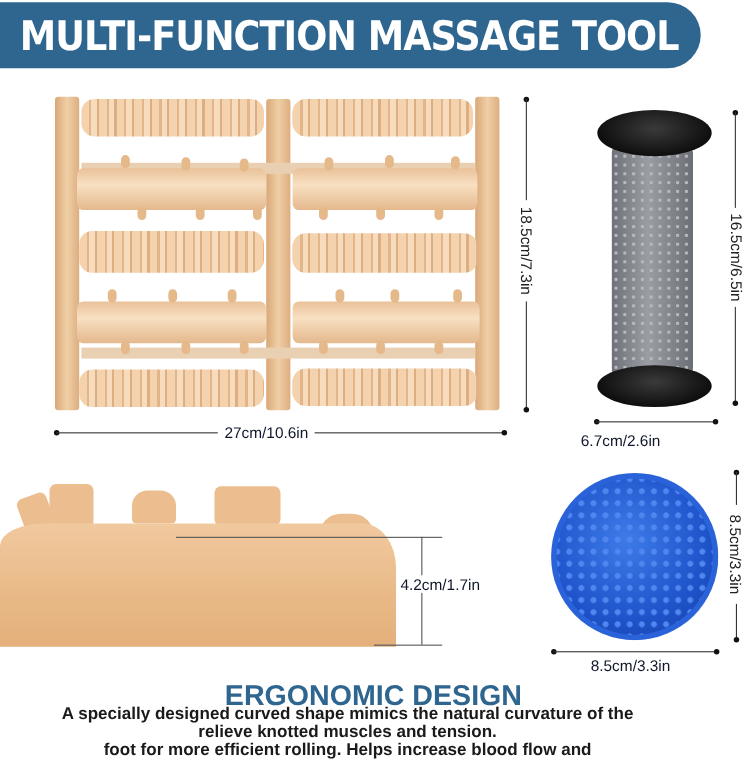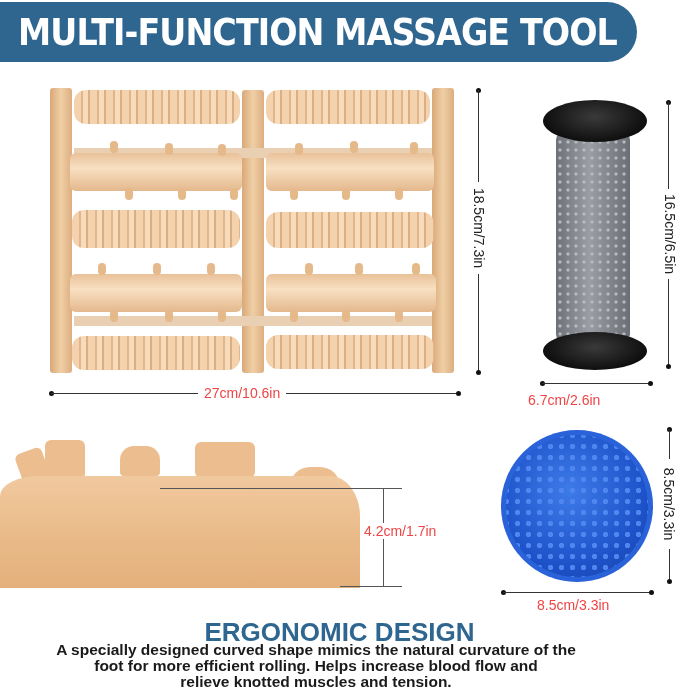--- a/index.html
+++ b/index.html
@@ -1,20 +1,20 @@
 <!DOCTYPE html>
 <html><head>
 <meta charset="utf-8">
 <style>
   * { box-sizing: border-box; margin: 0; padding: 0; }
   body { width: 679px; height: 691px; background: #fff; position: relative; overflow: hidden; font-family: "Liberation Sans", sans-serif; }
   .header { position: absolute; left: 0; top: 2px; width: 637px; height: 60px; background: #2e6690; border-radius: 0 30px 30px 0; display: flex; align-items: center; }
   .header span { color: #fff; font-weight: bold; font-size: 37px; letter-spacing: -1px; margin-left: 18px; font-family: "DejaVu Sans", sans-serif; transform: scaleX(0.9); transform-origin: left center; white-space: nowrap; }
   .abs { position: absolute; }
-  .dimtxt { position: absolute; font-size: 14px; color: #ef4444; background: #fff; white-space: nowrap; }
+  .dimtxt { position: absolute; font-size: 14px; color: #0f172a; background: #fff; white-space: nowrap; }
   .hline { position: absolute; height: 1px; background: #333; }
   .vline { position: absolute; width: 1px; background: #333; }
   .dot { position: absolute; width: 5px; height: 5px; border-radius: 50%; background: #111; }
   .vtext { position: absolute; font-size: 14px; color: #222; background: #fff; transform: rotate(90deg); white-space: nowrap; transform-origin: center; }
   
   .frame-post { position: absolute; background: linear-gradient(90deg,#d9a878,#f0cfa6,#dcae80); border-radius: 3px; }
   .roller-ridged { position: absolute; height: 34px; border-radius: 12px;
     background: repeating-linear-gradient(90deg,#f3d2ad 0 7px,#e2b58a 7px 9px,#f6dcbc 9px 14px,#dcae82 14px 16px); }
   .roller-spiked { position: absolute; height: 38px; border-radius: 6px;
     background: linear-gradient(180deg,#e9c199,#f8e0c2 40%,#e4b88d); }
@@ -128,15 +128,15 @@
 <div class="dot" style="left:667px;top:579px;"></div>
 <div class="vtext" style="left:624px;top:496px;width:90px;text-align:center;">8.5cm/3.3in</div>
 <div class="dot" style="left:501px;top:590px;"></div>
 <div class="hline" style="left:503px;top:592px;width:148px;"></div>
 <div class="dot" style="left:649px;top:590px;"></div>
 <div class="dimtxt" style="left:537px;top:597px;">8.5cm/3.3in</div>
 
 <div class="title2">ERGONOMIC DESIGN</div>
 <div class="desc">
   <div>A specially designed curved shape mimics the natural curvature of the</div>
+  <div>relieve knotted muscles and tension.</div>
   <div>foot for more efficient rolling. Helps increase blood flow and</div>
-  <div>relieve knotted muscles and tension.</div>
 </div>
 
 </body></html>

